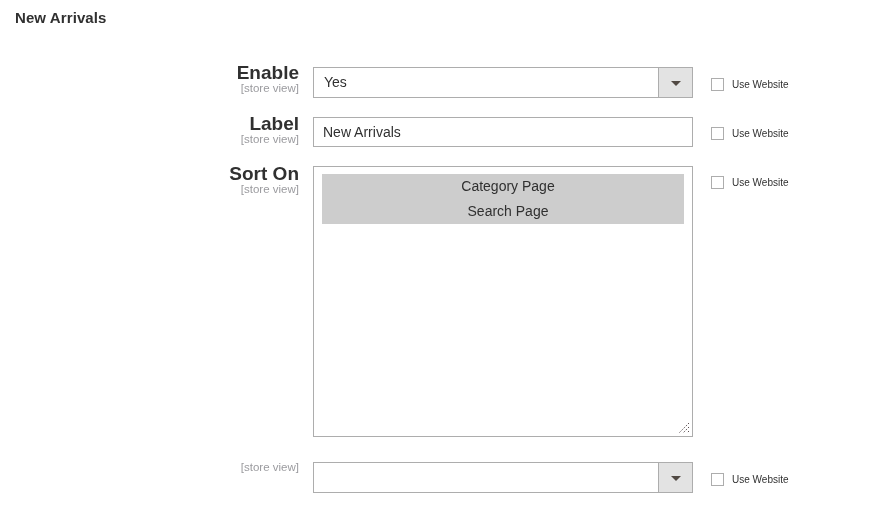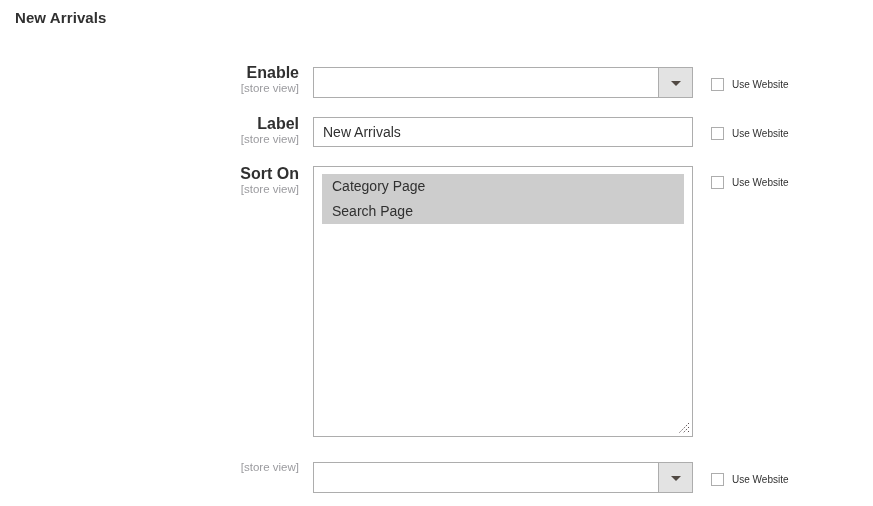--- a/index.html
+++ b/index.html
@@ -37,21 +37,21 @@
   }
 
   .field-label-wrap {
     position: absolute;
     left: 0;
     width: 299px;
     text-align: right;
   }
   .field-label {
     display: block;
-    font-size: 16px;
+    font-size: 19px;
     font-weight: bold;
     color: #303030;
     line-height: 16px;
   }
   .field-scope {
     display: block;
     font-size: 11.5px;
     font-weight: normal;
     color: #9b9b9f;
     line-height: 13px;
@@ -137,20 +137,21 @@
     top: 7px;
     right: 8px;
   }
   .ms-option {
     height: 25px;
     line-height: 25px;
     padding-left: 10px;
     font-size: 14px;
     color: #303030;
     white-space: nowrap;
+    text-align: center;
   }
   .ms-option.selected {
     background: #cdcdcd;
   }
   .resize-grip {
     position: absolute;
     right: 2px;
     bottom: 2px;
     width: 12px;
     height: 12px;
@@ -184,20 +185,21 @@
 
 <div class="section-title">New Arrivals</div>
 
 <div class="form-row" style="top:67px;">
   <div class="field-label-wrap" style="top:-2px;">
     <span class="field-label">Enable</span>
     <span class="field-scope">[store view]</span>
   </div>
 
   <div class="select-wrap" style="top:0px;">
+    <span class="select-value">Yes</span>
     <span class="select-arrow-btn">
       <span class="caret"></span>
     </span>
   </div>
 
   <div class="usewebsite" style="top:8px;">
     <span class="cb-box"></span>
     <span class="cb-label">Use Website</span>
   </div>
 </div>

